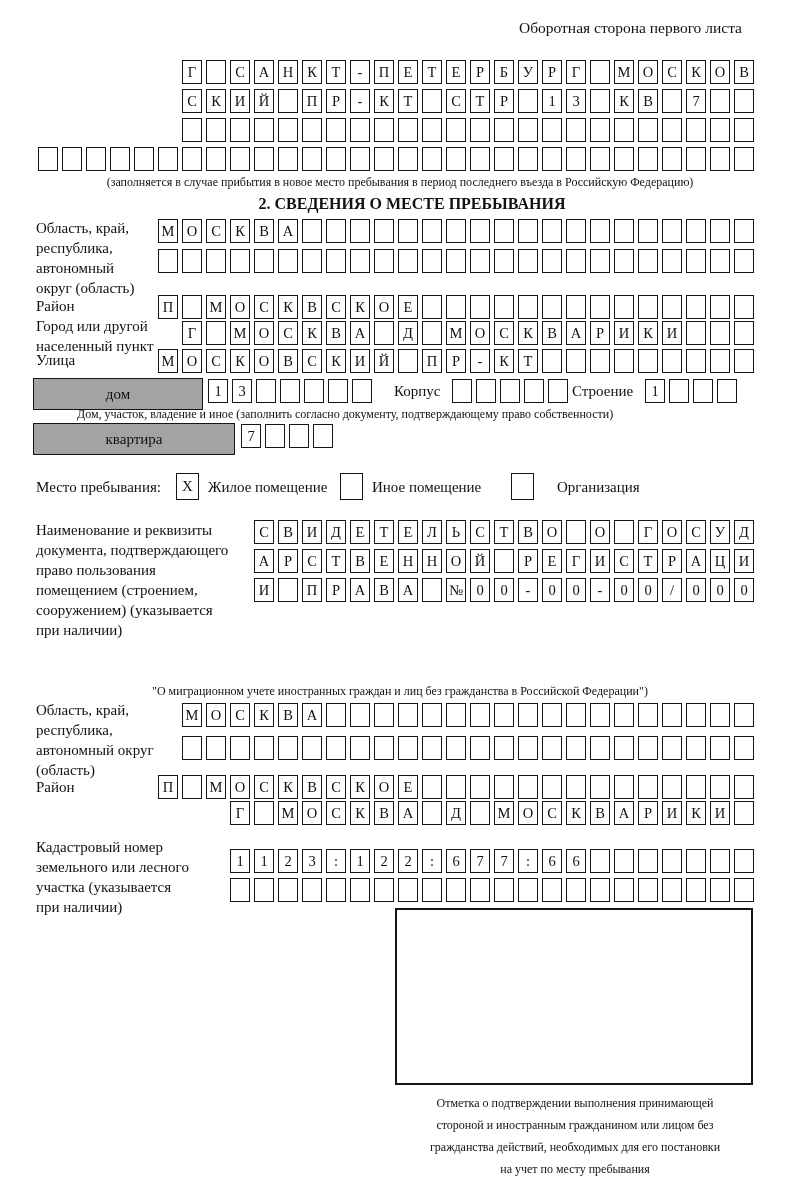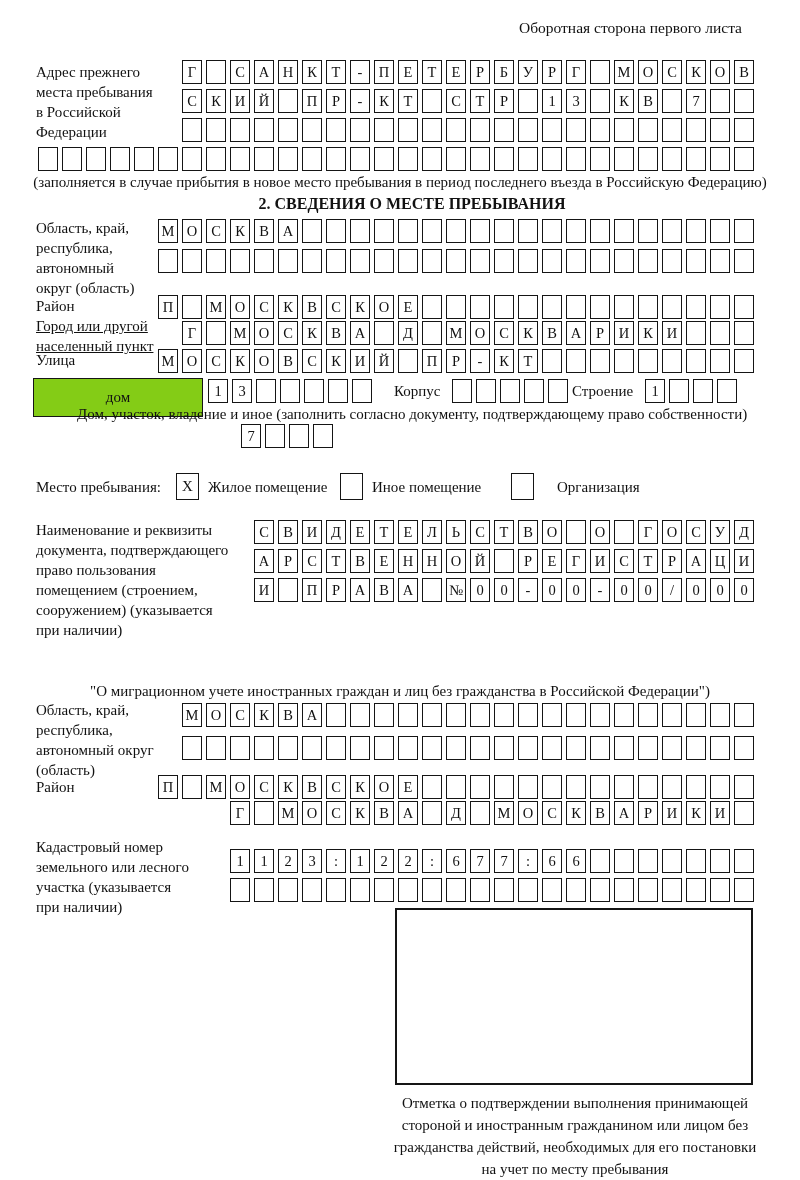--- a/index.html
+++ b/index.html
@@ -9,43 +9,39 @@
   }
   .lbl{position:absolute;font-size:15px;line-height:20px;white-space:pre-line;}
   .cellrow{position:absolute;display:flex;}
   .cell{
     flex:none;width:20px;height:24px;box-sizing:border-box;margin-right:4px;
     border:1.6px solid #151515;display:flex;align-items:center;justify-content:center;
     font-size:14.5px;line-height:1;background:#fff;
   }
   .cell:last-child{margin-right:0;}
   .title{position:absolute;left:12px;width:800px;text-align:center;font-weight:bold;font-size:16px;}
-  .caption{position:absolute;font-size:15px;line-height:20px;}
+  .caption{position:absolute;font-size:12px;line-height:20px;}
   .center{left:0;width:800px;text-align:center;}
   .bigbox{
-    position:absolute;box-sizing:border-box;border:1.6px solid #151515;height:39px;
-    display:flex;align-items:center;justify-content:center;font-size:15px;background:#84cc16;
+    position:absolute;box-sizing:border-box;border:1.6px solid #151515;height:32px;
+    display:flex;align-items:center;justify-content:center;font-size:15px;background:#a3a3a3;
   }
   .chk{
     position:absolute;box-sizing:border-box;border:1.6px solid #151515;width:23px;height:27px;
     display:flex;align-items:center;justify-content:center;font-size:15px;background:#fff;
   }
   .stamp{position:absolute;box-sizing:border-box;border:2px solid #151515;background:#fff;}
 </style>
 </head>
 <body>
 
 <div class="page">
 
   <div class="caption" style="top:18px;right:58px;font-size:15.5px;">Оборотная сторона первого листа</div>
 
-  <div class="lbl" style="left:36px;top:62px;">Адрес прежнего
-места пребывания
-в Российской
-Федерации</div>
   <div class="cellrow" style="top:60px;right:46px;">
       <div class="cell">Г</div>
       <div class="cell"></div>
       <div class="cell">С</div>
       <div class="cell">А</div>
       <div class="cell">Н</div>
       <div class="cell">К</div>
       <div class="cell">Т</div>
       <div class="cell">-</div>
       <div class="cell">П</div>
@@ -234,21 +230,21 @@
       <div class="cell"></div>
       <div class="cell"></div>
       <div class="cell"></div>
       <div class="cell"></div>
       <div class="cell"></div>
       <div class="cell"></div>
       <div class="cell"></div>
       <div class="cell"></div>
     </div>
 
-  <div class="lbl" style="left:36px;top:316px;text-decoration:underline;">Город или другой
+  <div class="lbl" style="left:36px;top:316px;">Город или другой
 населенный пункт</div>
   <div class="cellrow" style="top:321px;right:46px;">
       <div class="cell">Г</div>
       <div class="cell"></div>
       <div class="cell">М</div>
       <div class="cell">О</div>
       <div class="cell">С</div>
       <div class="cell">К</div>
       <div class="cell">В</div>
       <div class="cell">А</div>
@@ -319,20 +315,21 @@
     </div>
   <div class="lbl" style="left:572px;top:381px;">Строение</div>
   <div class="cellrow" style="top:379px;left:645px;">
       <div class="cell">1</div>
       <div class="cell"></div>
       <div class="cell"></div>
       <div class="cell"></div>
     </div>
   <div class="caption" style="left:36px;top:404px;margin-left:41px;">Дом, участок, владение и иное (заполнить согласно документу, подтверждающему право собственности)</div>
 
+  <div class="bigbox" style="left:33px;top:423px;width:202px;">квартира</div>
   <div class="cellrow" style="top:424px;left:241px;">
       <div class="cell">7</div>
       <div class="cell"></div>
       <div class="cell"></div>
       <div class="cell"></div>
     </div>
 
   <div class="lbl" style="left:36px;top:477px;">Место пребывания:</div>
   <div class="chk" style="left:176px;top:473px;">X</div>
   <div class="lbl" style="left:208px;top:477px;">Жилое помещение</div>

